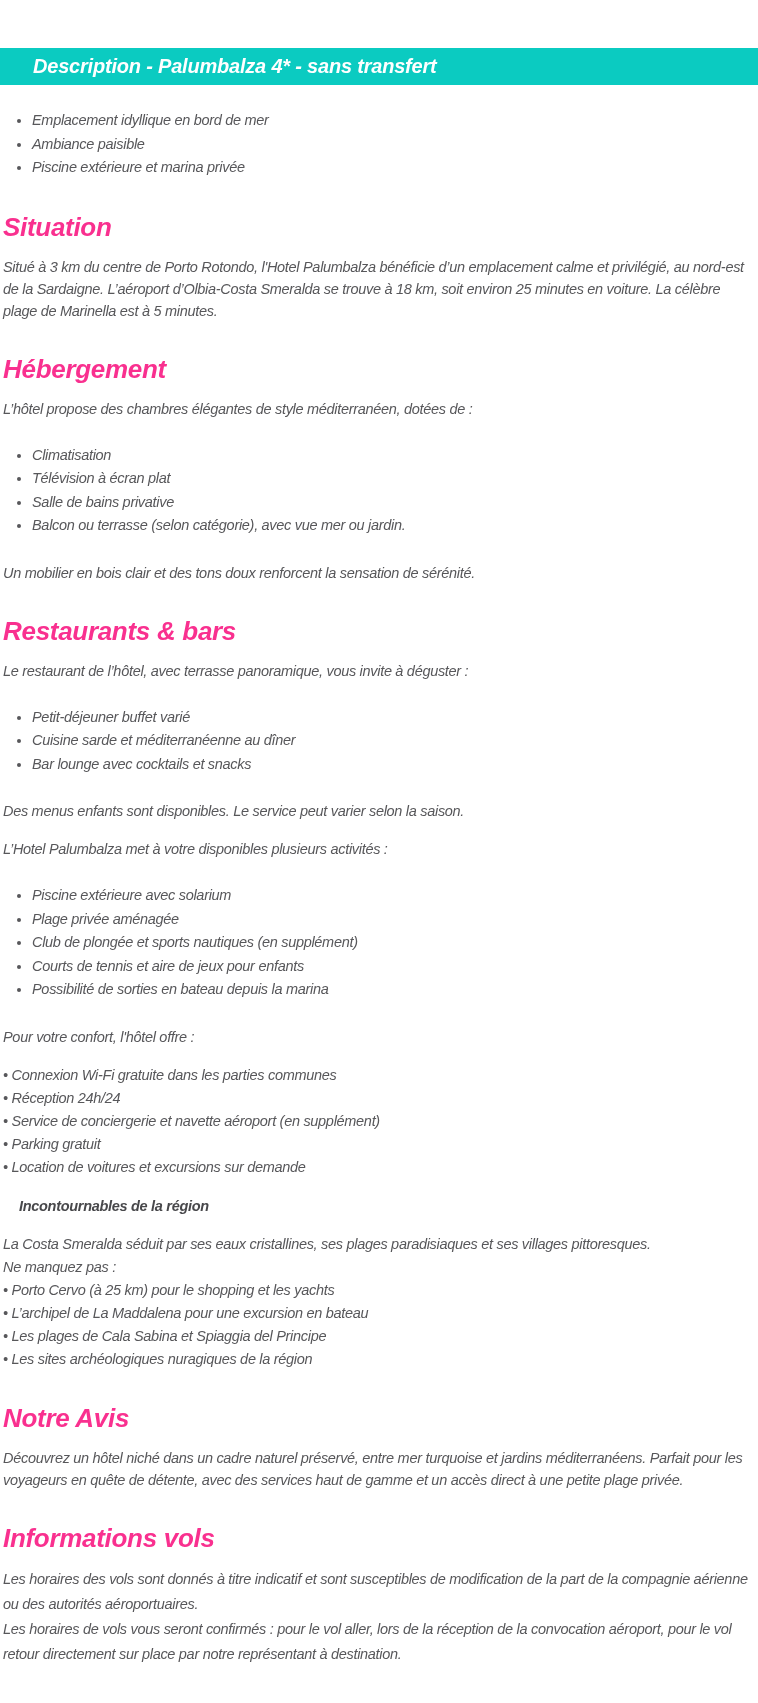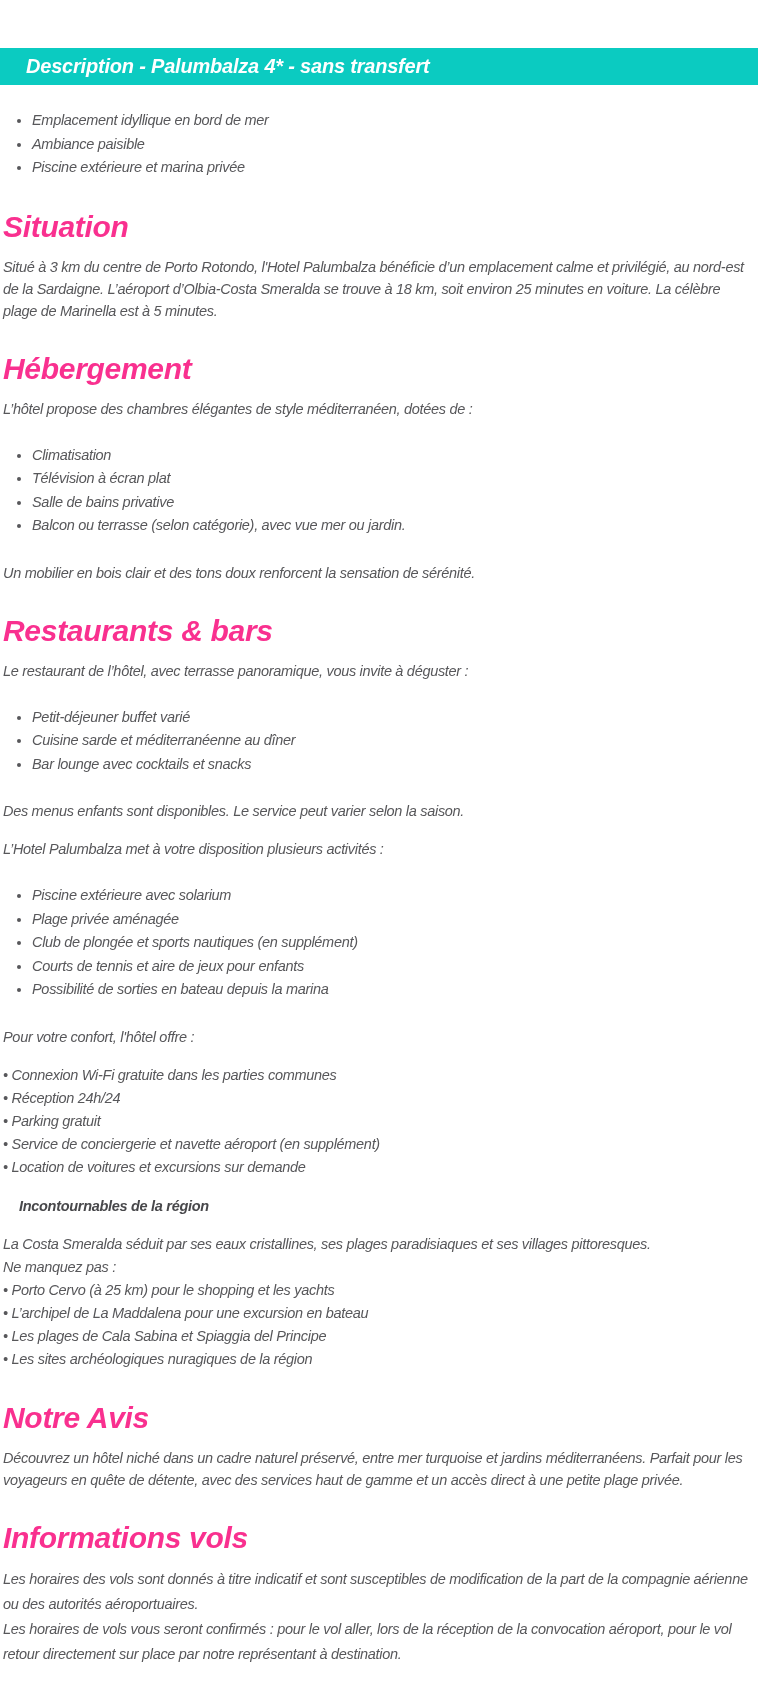--- a/index.html
+++ b/index.html
@@ -13,41 +13,41 @@
     box-sizing: border-box;
     width: 758px;
     min-height: 1703px;
     padding-top: 48px;
   }
   .title-bar {
     background: #0BCBC1;
     height: 37px;
     display: flex;
     align-items: center;
-    padding-left: 26px;
+    padding-left: 33px;
     text-align: center;
   }
   .title-bar h1 {
     margin: 0;
     color: #ffffff;
     font-size: 20px;
     font-weight: 700;
     font-style: italic;
     letter-spacing: -0.2px;
     white-space: nowrap;
   }
   .content {
     padding: 0 4px 40px 3px;
     font-size: 14.5px;
     line-height: 22px;
     letter-spacing: -0.3px;
   }
   h2 {
     color: #F9308F;
-    font-size: 30px;
+    font-size: 26px;
     line-height: 26px;
     font-weight: 700;
     font-style: italic;
     margin: 34px 0 16px 0;
     letter-spacing: -0.3px;
   }
   p { margin: 16px 0; }
   ul { margin: 24px 0; padding-left: 29px; }
   li { line-height: 23.5px; }
   .linegroup { margin: 16px 0; }
@@ -98,34 +98,34 @@
       <p>Le restaurant de l’hôtel, avec terrasse panoramique, vous invite à déguster :</p>
       <ul>
         <li>Petit-déjeuner buffet varié</li>
         <li>Cuisine sarde et méditerranéenne au dîner</li>
         <li>Bar lounge avec cocktails et snacks</li>
       </ul>
       <p>Des menus enfants sont disponibles. Le service peut varier selon la saison.</p>
     </section>
 
     <section>
-      <p>L’Hotel Palumbalza met à votre disposition plusieurs activités :</p>
+      <p>L’Hotel Palumbalza met à votre disponibles plusieurs activités :</p>
       <ul>
         <li>Piscine extérieure avec solarium</li>
         <li>Plage privée aménagée</li>
         <li>Club de plongée et sports nautiques (en supplément)</li>
         <li>Courts de tennis et aire de jeux pour enfants</li>
         <li>Possibilité de sorties en bateau depuis la marina</li>
       </ul>
       <p>Pour votre confort, l'hôtel offre :</p>
       <div class="linegroup">
         <div class="line">• Connexion Wi-Fi gratuite dans les parties communes</div>
         <div class="line">• Réception 24h/24</div>
+        <div class="line">• Service de conciergerie et navette aéroport (en supplément)</div>
         <div class="line">• Parking gratuit</div>
-        <div class="line">• Service de conciergerie et navette aéroport (en supplément)</div>
         <div class="line">• Location de voitures et excursions sur demande</div>
       </div>
       <p class="bold-line">Incontournables de la région</p>
       <div class="linegroup">
         <div class="line">La Costa Smeralda séduit par ses eaux cristallines, ses plages paradisiaques et ses villages pittoresques.</div>
         <div class="line">Ne manquez pas :</div>
         <div class="line">• Porto Cervo (à 25 km) pour le shopping et les yachts</div>
         <div class="line">• L’archipel de La Maddalena pour une excursion en bateau</div>
         <div class="line">• Les plages de Cala Sabina et Spiaggia del Principe</div>
         <div class="line">• Les sites archéologiques nuragiques de la région</div>

